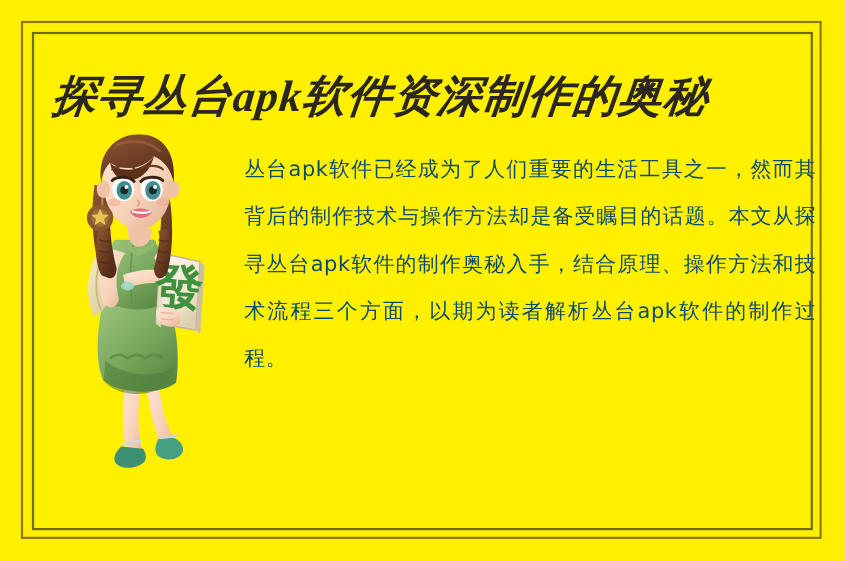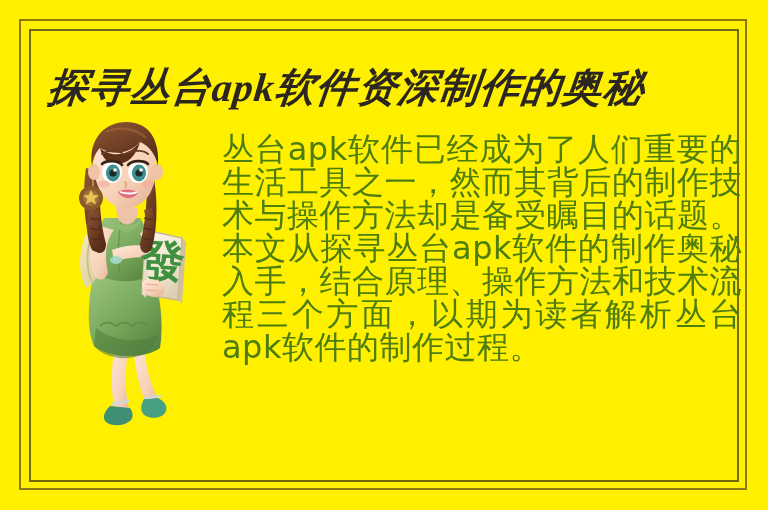--- a/index.html
+++ b/index.html
@@ -59,24 +59,24 @@
     line-height: 52px;
     transform: skewX(-6deg);
   }
 
   
   .body-text {
     position: absolute;
     left: 222px;
     top: 133px;
     width: 520px;
-    color: #4d7c0f;
+    color: #0c4a6e;
     font-family: "DejaVu Sans", sans-serif;
-    font-size: 32px;
-    line-height: 33px;
+    font-size: 19px;
+    line-height: 43px;
     letter-spacing: 0.5px;
     text-align: justify;
     text-justify: inter-character;
   }
 
   
   .illustration {
     position: absolute;
     left: 60px;
     top: 122px;

